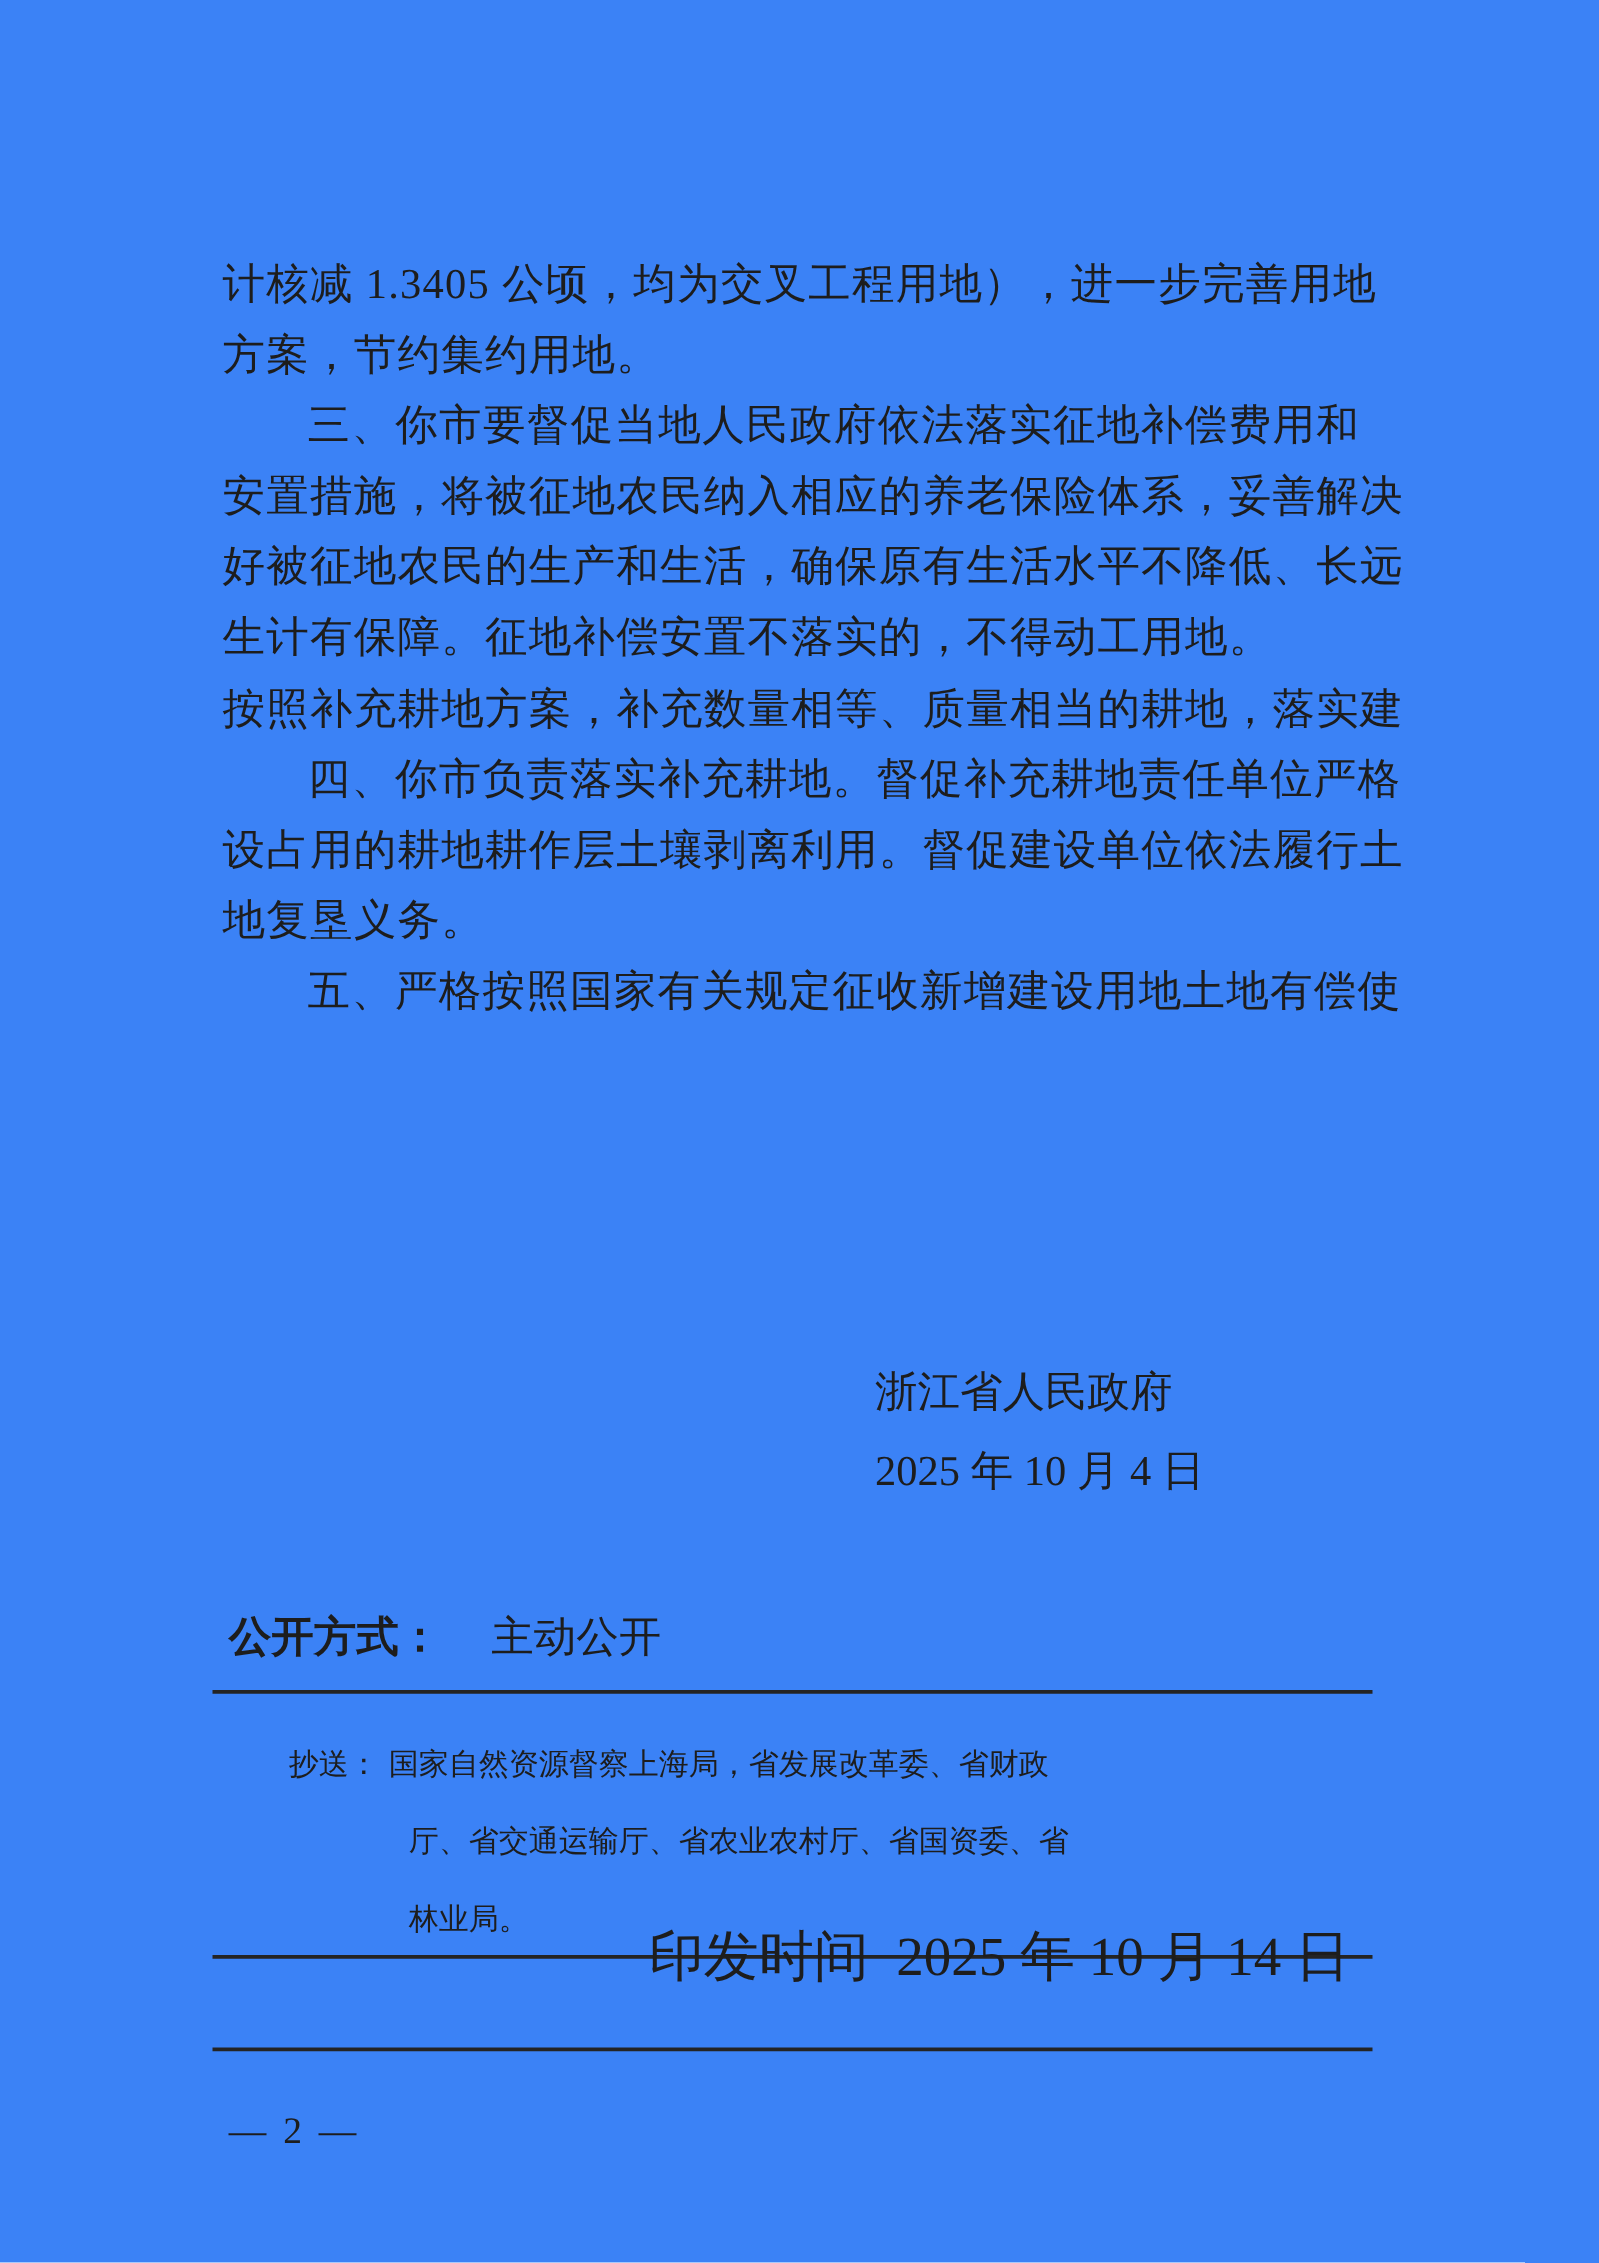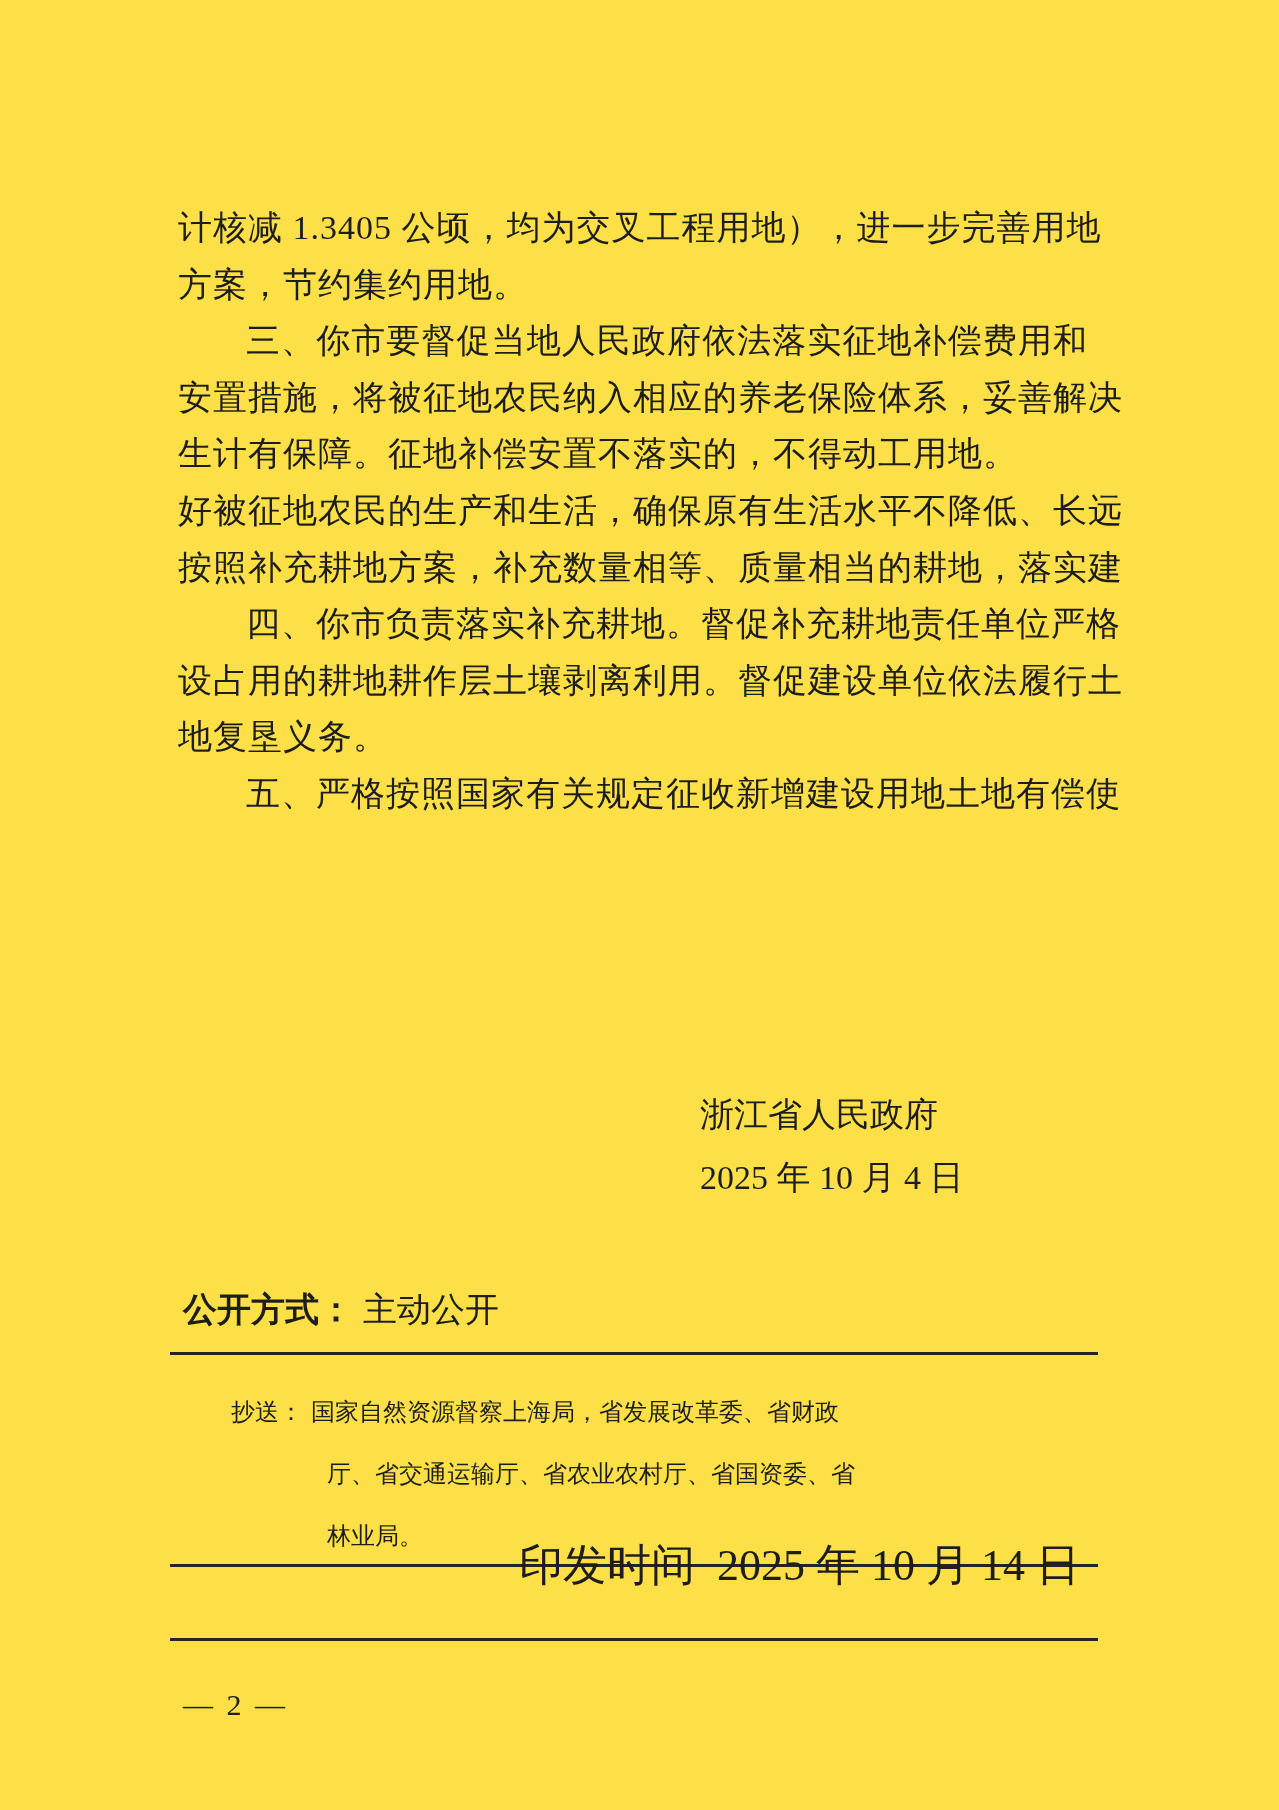--- a/index.html
+++ b/index.html
@@ -1,21 +1,21 @@
 <!DOCTYPE html>
 <html><head>
 <meta charset="utf-8">
 <style>
   * { margin: 0; padding: 0; box-sizing: border-box; }
   html, body { background: #ffffff; }
   .page {
     position: relative;
     width: 1279px;
     height: 1810px;
-    background: #fde047;
+    background: #3b82f6;
     font-family: "Liberation Serif", "DejaVu Serif", serif;
     color: #1d1d1d;
     overflow: hidden;
   }
   
   .body-text {
     position: absolute;
     left: 178px;
     top: 200px;
     width: 910px;
@@ -39,21 +39,21 @@
   .publicity {
     position: absolute;
     left: 183px;
     top: 1287px;
     font-size: 34px;
   }
   .publicity-label {
     font-weight: bold;
     font-family: "Liberation Sans", "DejaVu Sans", sans-serif;
   }
-  .publicity-value { margin-left: 10px; }
+  .publicity-value { margin-left: 40px; }
   .rule {
     position: absolute;
     left: 170px;
     width: 928px;
     height: 3px;
     background: #242424;
   }
   .rule-1 { top: 1352px; }
   .rule-2 { top: 1564px; }
   .rule-3 { top: 1638px; }
@@ -88,22 +88,22 @@
 </head>
 <body>
 
 <div class="page">
 
   <div class="body-text">
     <div class="line full">计核减 1.3405 公顷，均为交叉工程用地），进一步完善用地</div>
     <div class="line">方案，节约集约用地。</div>
     <div class="line full indent">三、你市要督促当地人民政府依法落实征地补偿费用和</div>
     <div class="line full">安置措施，将被征地农民纳入相应的养老保险体系，妥善解决</div>
+    <div class="line full">好被征地农民的生产和生活，确保原有生活水平不降低、长远</div>
     <div class="line">生计有保障。征地补偿安置不落实的，不得动工用地。</div>
-    <div class="line full">好被征地农民的生产和生活，确保原有生活水平不降低、长远</div>
     <div class="line full">按照补充耕地方案，补充数量相等、质量相当的耕地，落实建</div>
     <div class="line full indent">四、你市负责落实补充耕地。督促补充耕地责任单位严格</div>
     <div class="line full">设占用的耕地耕作层土壤剥离利用。督促建设单位依法履行土</div>
     <div class="line">地复垦义务。</div>
     <div class="line full indent">五、严格按照国家有关规定征收新增建设用地土地有偿使</div>
   </div>
 
   <div class="signature">
     <div class="sig-issuer">浙江省人民政府</div>
     <div class="sig-date">2025 年 10 月 4 日</div>

